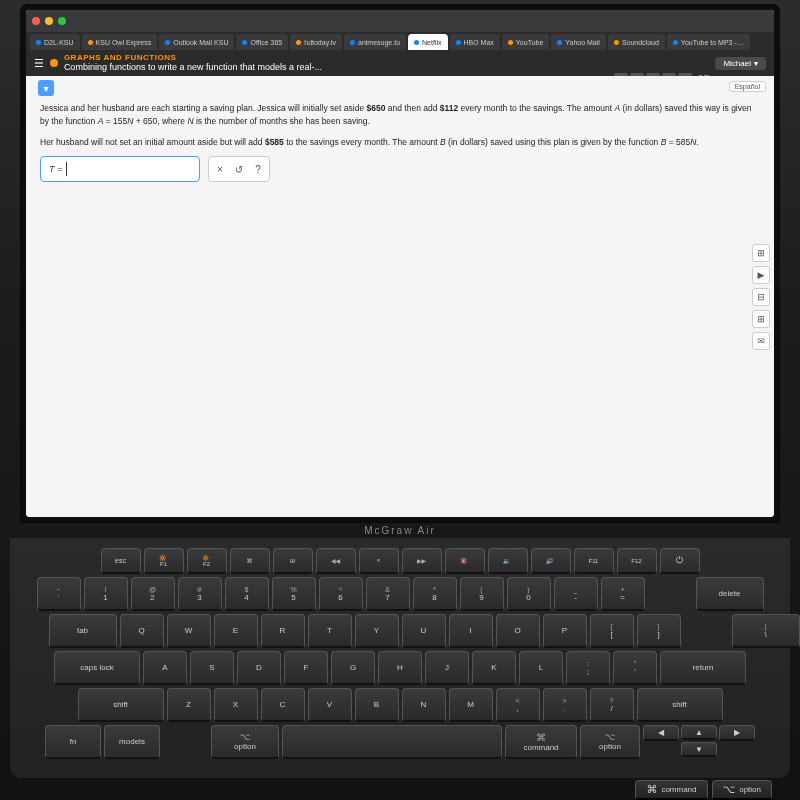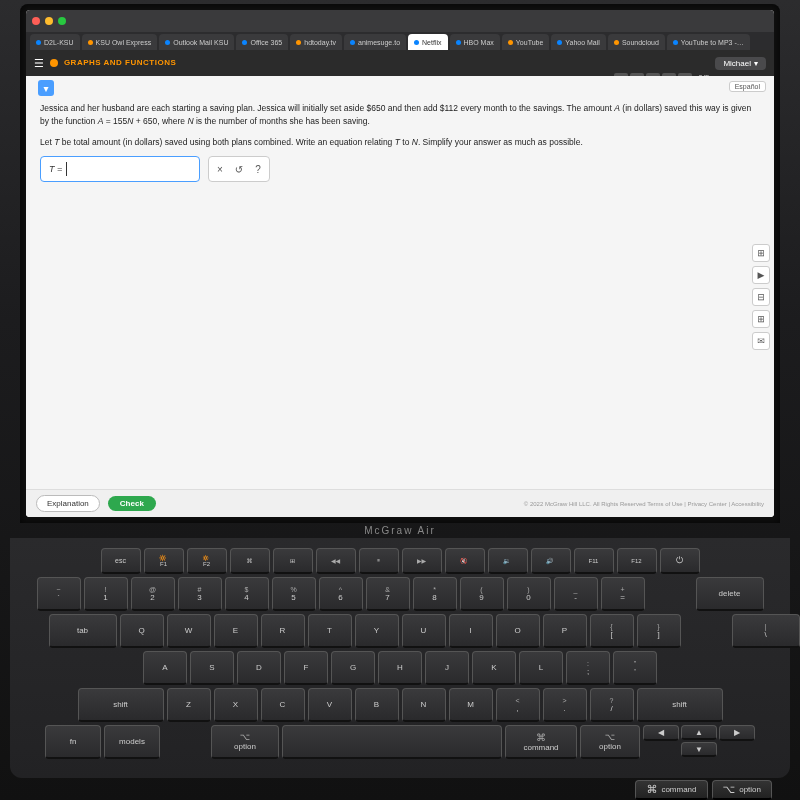--- a/index.html
+++ b/index.html
@@ -204,21 +204,21 @@
     .problem-area {
       padding: 4px 14px 8px;
       flex: 1;
     }
     .problem-text {
       font-size: 8.5px;
       color: #222;
       line-height: 1.5;
       margin-bottom: 8px;
     }
-    .problem-text b { font-weight: 400; }
+    .problem-text b { font-weight: 700; }
     .problem-text i { font-style: italic; }
 
     
     .equation-row {
       display: flex;
       align-items: center;
       gap: 8px;
       margin-top: 8px;
     }
     .equation-box {
@@ -456,20 +456,21 @@
         </div>
       </div>
 
       <div class="site-content">
 
         <div class="site-nav">
           <span class="hamburger">☰</span>
           <div class="nav-logo"></div>
           <div style="display:flex;flex-direction:column;line-height:1.2;">
             <span class="nav-section-text">GRAPHS AND FUNCTIONS</span>
+            <span class="nav-title">Combining functions to write a new function that models a real-...</span>
           </div>
           <div class="nav-spacer"></div>
           <div class="nav-progress">
             <div class="progress-bar-container">
               <div class="progress-seg"></div>
               <div class="progress-seg"></div>
               <div class="progress-seg"></div>
               <div class="progress-seg"></div>
               <div class="progress-seg"></div>
             </div>
@@ -489,21 +490,21 @@
             <button class="expand-btn">
               <span>▾</span>
             </button>
           </div>
 
           <div class="problem-area">
             <p class="problem-text">
               Jessica and her husband are each starting a saving plan. Jessica will initially set aside <b>$650</b> and then add <b>$112</b> every month to the savings. The amount <i>A</i> (in dollars) saved this way is given by the function <i>A</i> = 155<i>N</i> + 650, where <i>N</i> is the number of months she has been saving.
             </p>
             <p class="problem-text">
-              Let <i>T</i> be total amount (in dollars) saved using both plans combined. Write an equation relating <i>T</i> to <i>N</i>. Simplify your answer as much as possible.
+              Her husband will not set an initial amount aside but will add <b>$585</b> to the savings every month. The amount <i>B</i> (in dollars) saved using this plan is given by the function <i>B</i> = 585<i>N</i>.
             </p>
 
             <div class="equation-row">
               <div class="equation-box">
                 <span class="eq-label">T =</span>
                 <div class="eq-cursor"></div>
               </div>
 
               <div class="symbol-toolbar">
                 <button class="sym-btn">×</button>
@@ -514,25 +515,20 @@
           </div>
 
           <div class="side-btns">
             <button class="side-btn">⊞</button>
             <button class="side-btn">▶</button>
             <button class="side-btn">⊟</button>
             <button class="side-btn">⊞</button>
             <button class="side-btn">✉</button>
           </div>
 
-          <div class="bottom-bar">
-            <button class="explanation-btn">Explanation</button>
-            <button class="check-btn">Check</button>
-            <span class="copyright-text">© 2022 McGraw Hill LLC. All Rights Reserved   Terms of Use  |  Privacy Center  |  Accessibility</span>
-          </div>
 
         </div>
       </div>
     </div>
   </div>
 
   <div class="macbook-label">McGraw Air</div>
 
   <div class="keyboard-wrapper">
 
@@ -683,20 +679,23 @@
           <span class="key-top">}</span>
           <span class="key-bot">]</span>
         </div>
       <div class="key wider">
           <span class="key-top">|</span>
           <span class="key-bot">\</span>
         </div>
     </div>
 
     <div class="key-row">
+      <div class="key widest">
+          <span class="key-bot">caps lock</span>
+        </div>
       <div class="key">
           <span class="key-bot">A</span>
         </div>
       <div class="key">
           <span class="key-bot">S</span>
         </div>
       <div class="key">
           <span class="key-bot">D</span>
         </div>
       <div class="key">
@@ -717,20 +716,23 @@
       <div class="key">
           <span class="key-bot">L</span>
         </div>
       <div class="key">
           <span class="key-top">:</span>
           <span class="key-bot">;</span>
         </div>
       <div class="key">
           <span class="key-top">"</span>
           <span class="key-bot">'</span>
+        </div>
+      <div class="key widest">
+          <span class="key-bot">return</span>
         </div>
     </div>
 
     <div class="key-row">
       <div class="key" style="min-width:86px">
           <span class="key-bot">shift</span>
         </div>
       <div class="key">
           <span class="key-bot">Z</span>
         </div>

